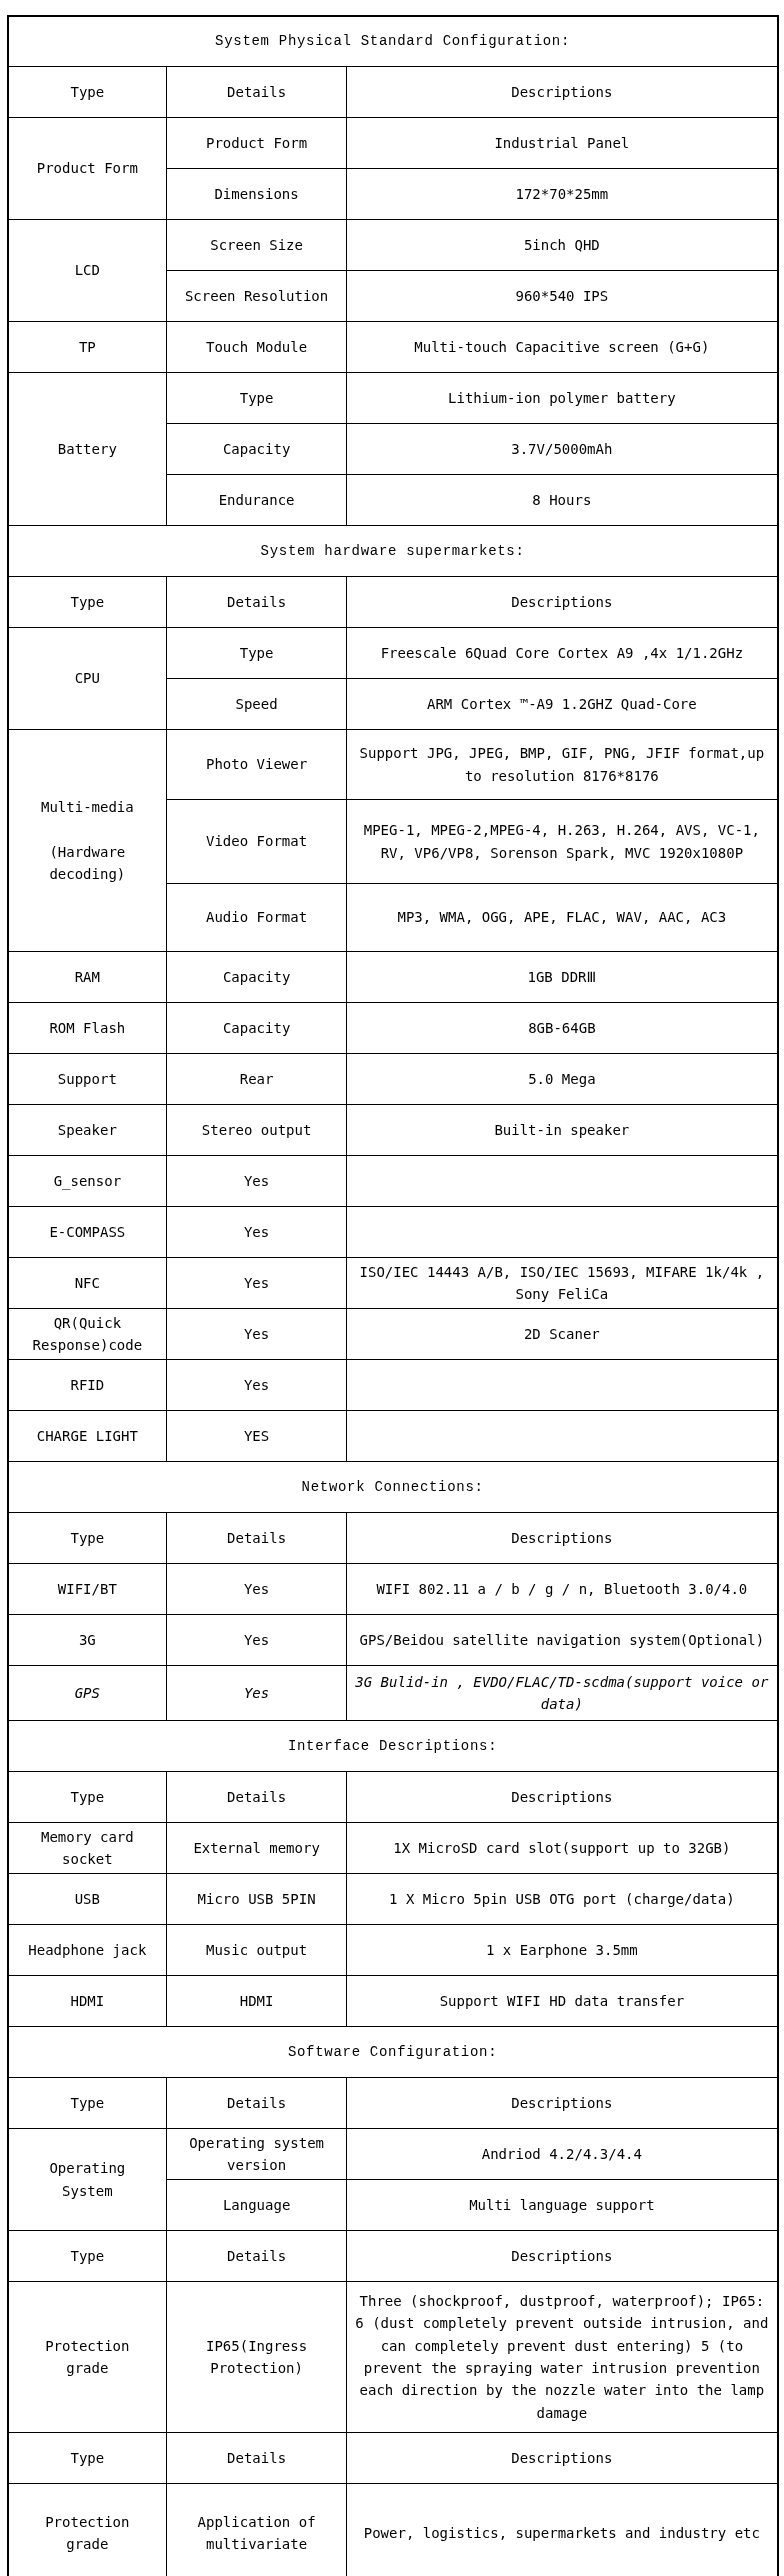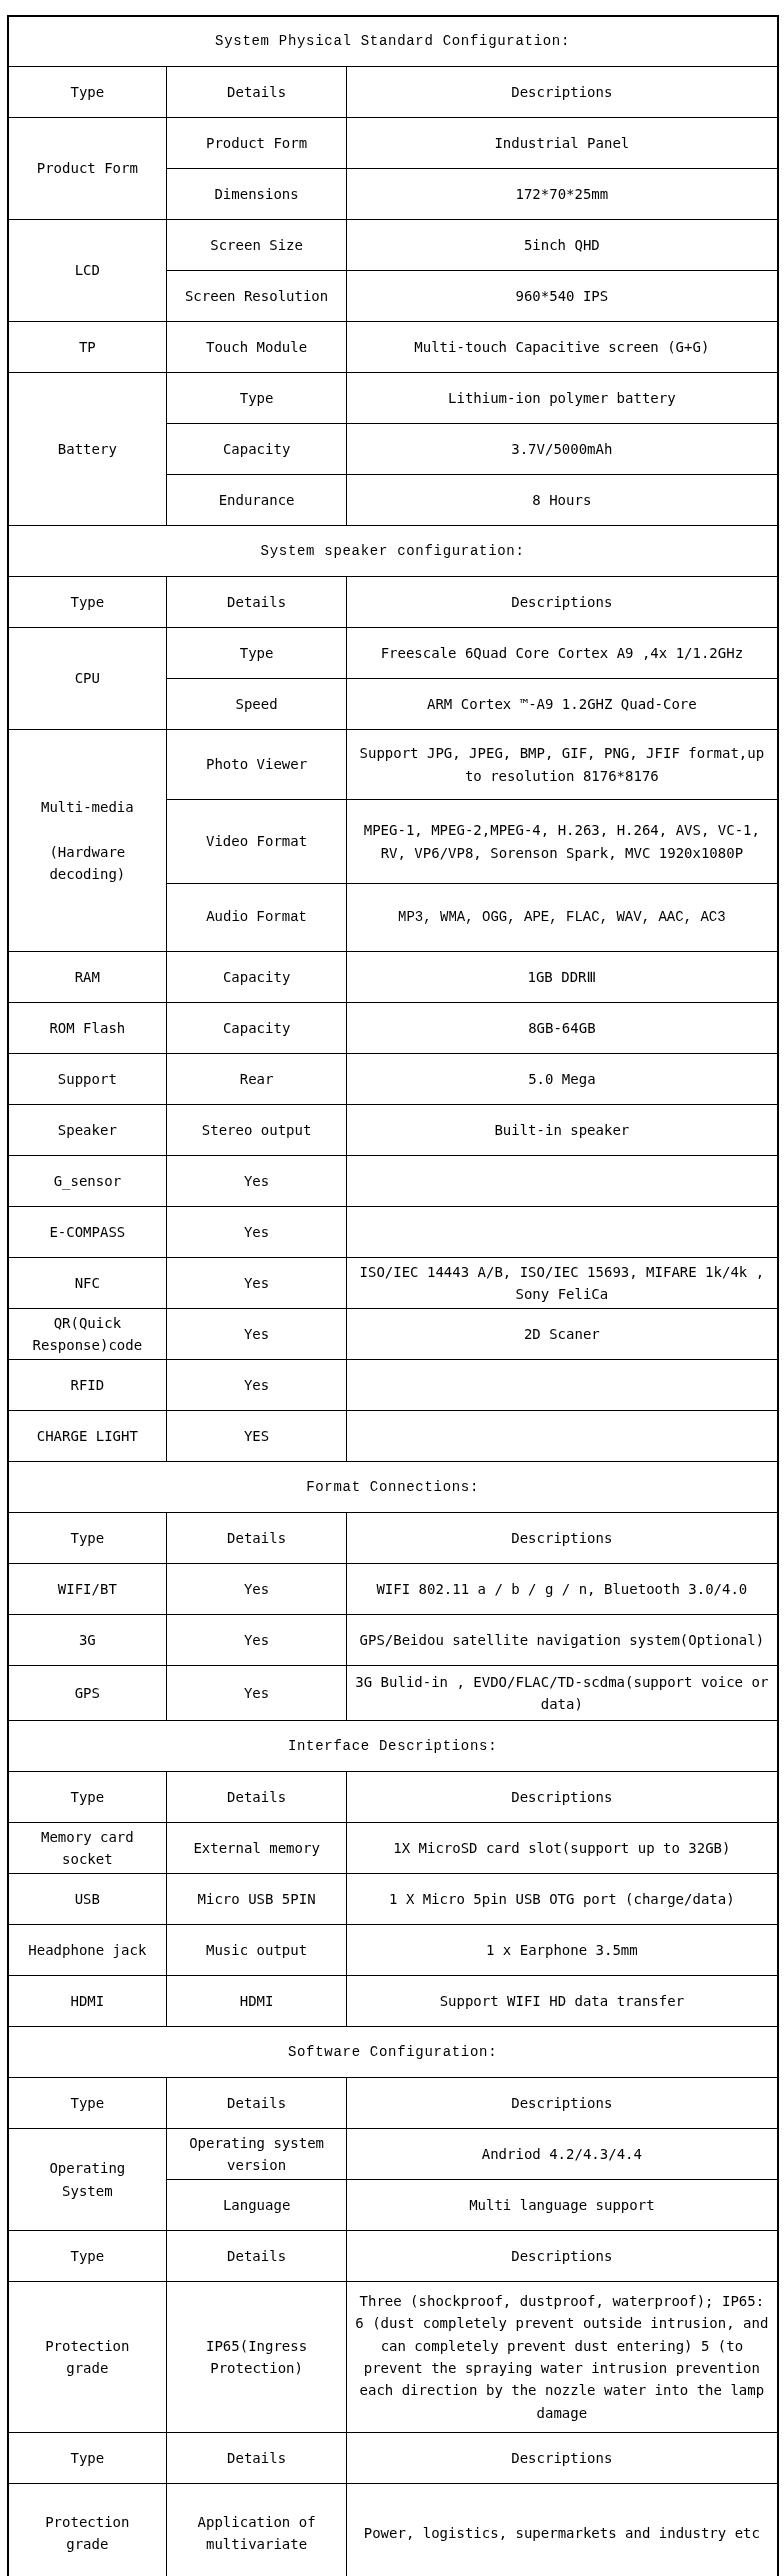--- a/index.html
+++ b/index.html
@@ -21,22 +21,22 @@
     border-collapse: collapse;
     table-layout: fixed;
     width: 772px;
     border: 2px solid #000000;
   }
   table.spec col.c1 { width: 159px; }
   table.spec col.c2 { width: 180px; }
   table.spec tr { height: 51px; }
   table.spec tr.hA { height: 70px; }
   table.spec tr.hB { height: 84px; padding-left: 28px; }
-  table.spec tr.hC { height: 68px; font-family: Liberation Mono, monospace; }
-  table.spec tr.hD { height: 55px; }
+  table.spec tr.hC { height: 68px; }
+  table.spec tr.hD { height: 55px; font-style: italic; }
   table.spec tr.hE { height: 151px; }
   table.spec tr.hF { height: 100px; }
   table.spec td {
     border: 1.3px solid #000000;
     font-size: 14px;
     line-height: 22.4px;
     text-align: center;
     vertical-align: middle;
     padding: 2.6px 8px;
     white-space: pre-line;
@@ -104,21 +104,21 @@
     <tr>
       <td>Capacity</td>
       <td>3.7V/5000mAh</td>
     </tr>
     <tr>
       <td>Endurance</td>
       <td>8 Hours</td>
     </tr>
 
     <tr>
-      <td colspan="3" class="title-cell">System speaker configuration:</td>
+      <td colspan="3" class="title-cell">System hardware supermarkets:</td>
     </tr>
     <tr>
       <td>Type</td>
       <td>Details</td>
       <td>Descriptions</td>
     </tr>
 
     <tr>
       <td rowspan="2">CPU</td>
       <td>Type</td>
@@ -192,21 +192,21 @@
       <td>Yes</td>
       <td></td>
     </tr>
     <tr>
       <td>CHARGE LIGHT</td>
       <td>YES</td>
       <td></td>
     </tr>
 
     <tr>
-      <td colspan="3" class="title-cell">Format Connections:</td>
+      <td colspan="3" class="title-cell">Network Connections:</td>
     </tr>
     <tr>
       <td>Type</td>
       <td>Details</td>
       <td>Descriptions</td>
     </tr>
     <tr>
       <td>WIFI/BT</td>
       <td>Yes</td>
       <td>WIFI 802.11 a / b / g / n, Bluetooth 3.0/4.0</td>

